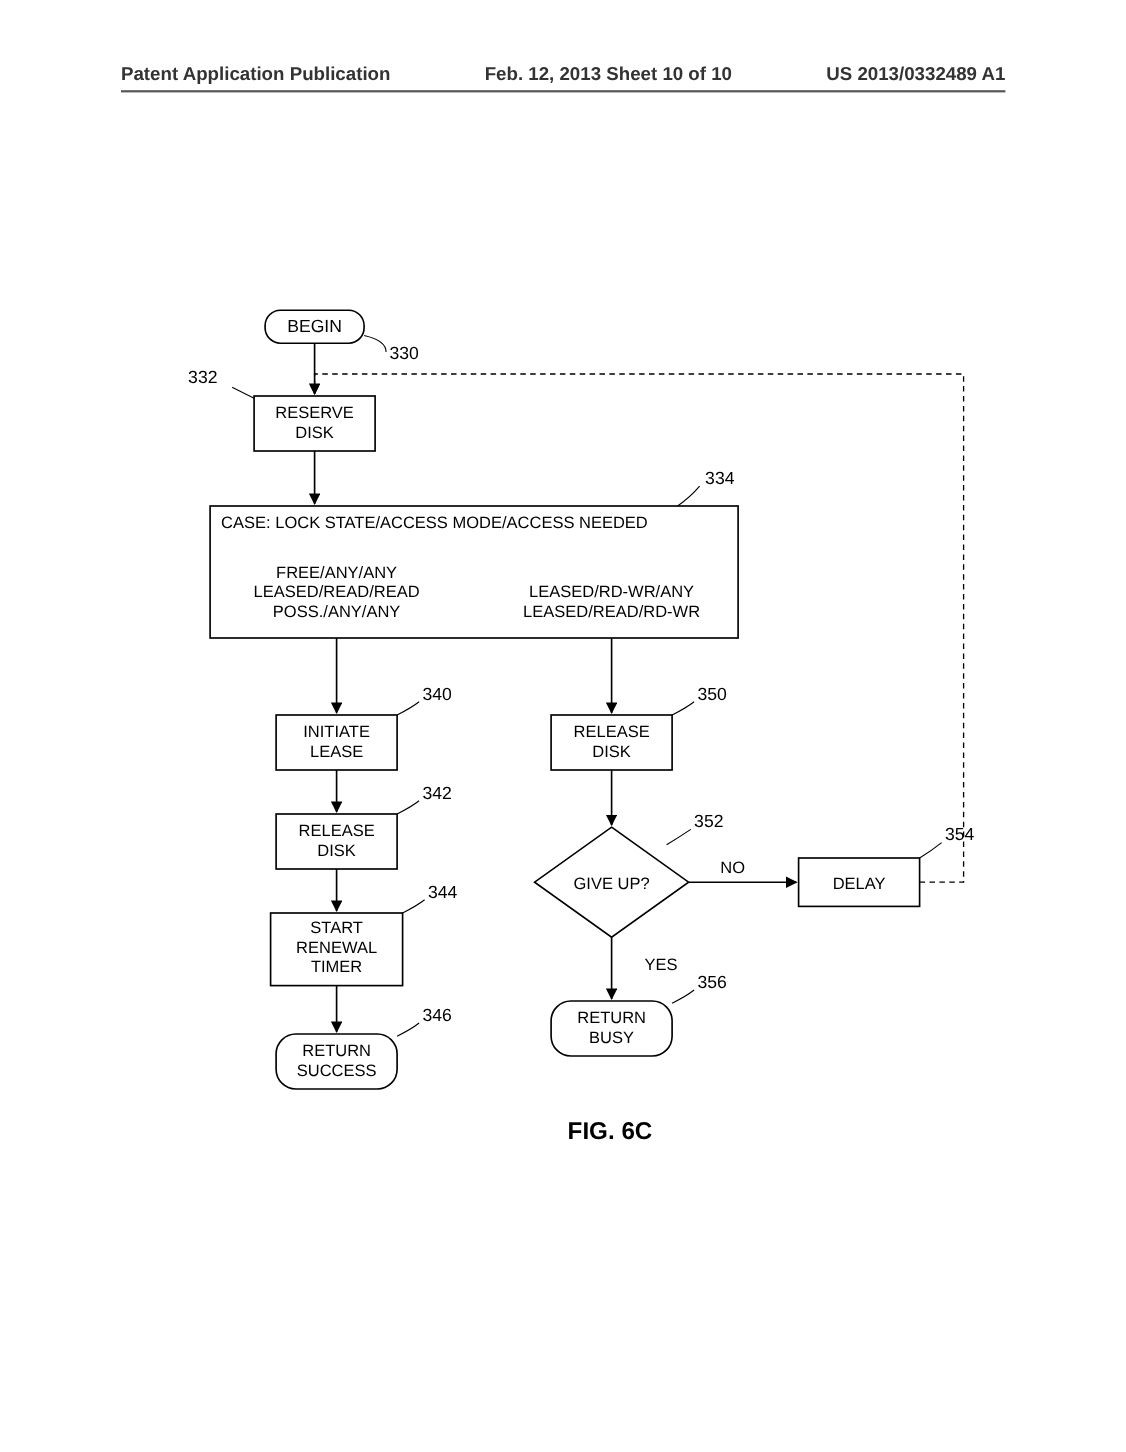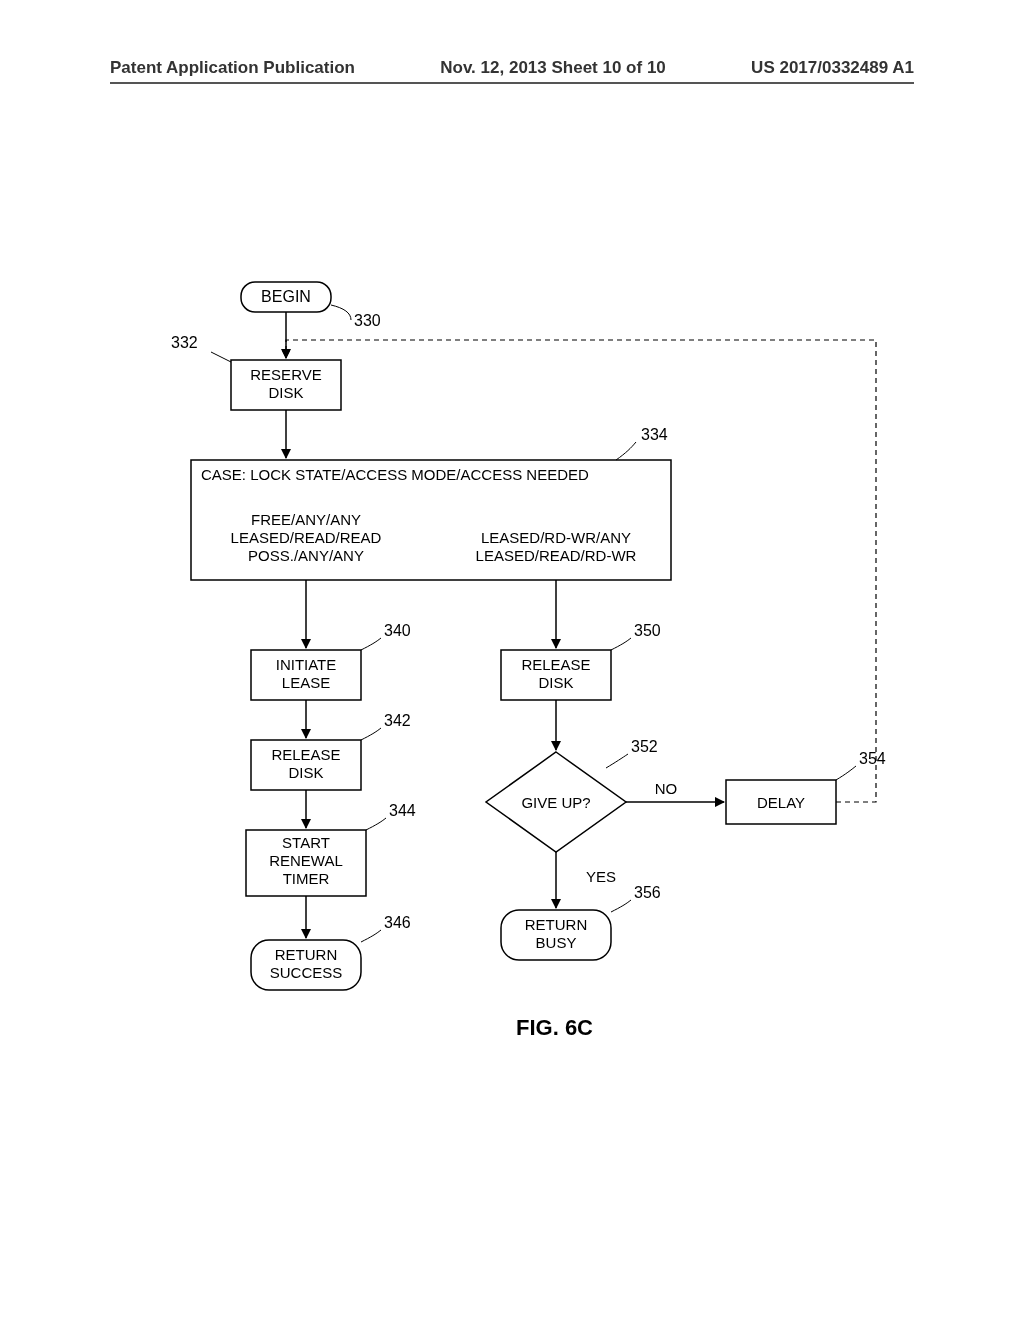--- a/index.html
+++ b/index.html
@@ -51,22 +51,22 @@
     font-size: 22px;
   }
 </style>
 </head>
 <body>
 
 <div class="page">
 
   <div class="header">
     <span>Patent Application Publication</span>
-    <span>Nov. 12, 2013   Sheet 10 of 10</span>
-    <span>US 2017/0332489 A1</span>
+    <span>Feb. 12, 2013   Sheet 10 of 10</span>
+    <span>US 2013/0332489 A1</span>
   </div>
   <div class="header-rule"></div>
 
   <div class="svgwrap">
     <svg viewBox="0 0 800 830" width="800" height="830">
       <defs>
         <marker id="arrow" viewBox="0 0 10 10" refX="9" refY="5" markerWidth="7" markerHeight="7" orient="auto-start-reverse">
           <path d="M 0 0 L 10 5 L 0 10 z" fill="#000"></path>
         </marker>
       </defs>

